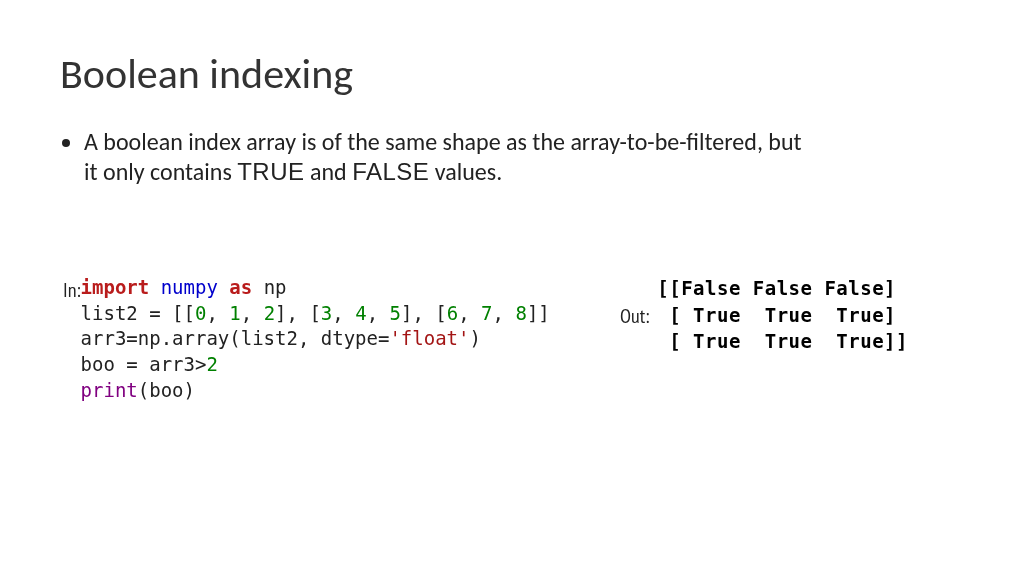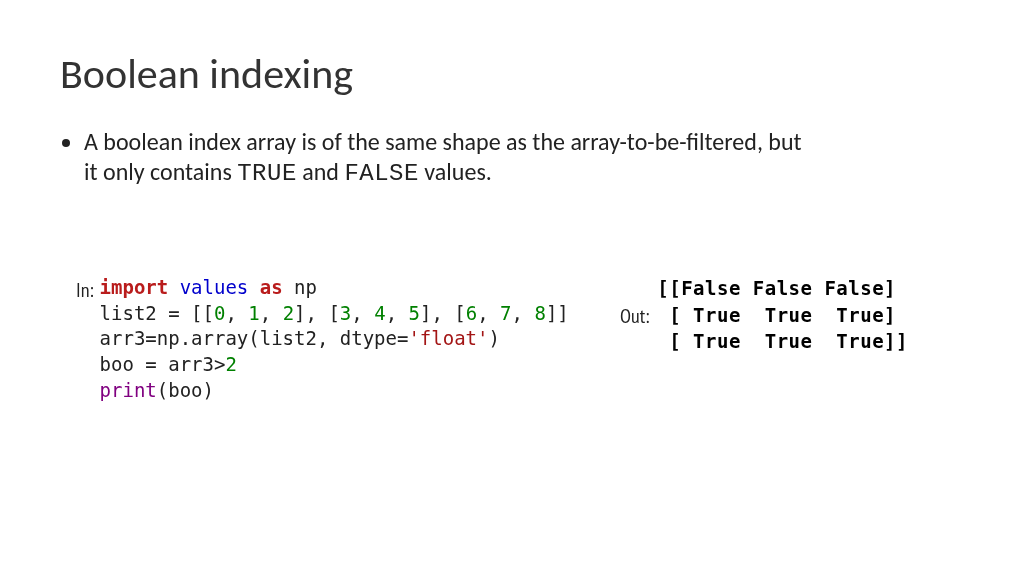--- a/index.html
+++ b/index.html
@@ -28,32 +28,31 @@
     font-size: 24px;
     line-height: 1.25;
     margin: 0;
     padding-left: 24px;
     color: #222;
   }
   .bullets li {
     margin-bottom: 8px;
   }
   .tf {
-    font-family: Liberation Mono, monospace;
+    font-family: Liberation Sans, sans-serif;
     font-stretch: condensed;
     letter-spacing: 0.5px;
     text-align: center;
   }
   .codewrap {
     position: absolute;
-    left: 76px;
+    left: 63px;
     top: 275px;
     display: flex;
     align-items: flex-start;
-    gap: 6px;
   }
   .io-label {
     font-family: "Agency FB", "PT Sans Narrow", "Yanone Kaffeesatz", sans-serif;
     font-stretch: condensed;
     font-size: 20px;
     color: #222;
     padding-top: 2px;
   }
   pre.code {
     font-family: "Consolas", "Menlo", monospace;
@@ -96,21 +95,21 @@
   <h1 class="title">Boolean indexing</h1>
 
   <ul class="bullets">
     <li>
       <span>A boolean index array is of the same shape as the array-to-be-filtered, but it only contains </span><span class="tf">TRUE</span><span> and </span><span class="tf">FALSE</span><span> values.</span>
     </li>
   </ul>
 
   <div class="codewrap">
     <div class="io-label">In:</div>
-    <pre class="code"><span class="kw">import</span> <span class="nm">values</span> <span class="kw">as</span> <span>np</span>
+    <pre class="code"><span class="kw">import</span> <span class="nm">numpy</span> <span class="kw">as</span> <span>np</span>
 <span>list2 = [[</span><span class="num">0</span><span>, </span><span class="num">1</span><span>, </span><span class="num">2</span><span>], [</span><span class="num">3</span><span>, </span><span class="num">4</span><span>, </span><span class="num">5</span><span>], [</span><span class="num">6</span><span>, </span><span class="num">7</span><span>, </span><span class="num">8</span><span>]]</span>
 <span>arr3=np.array(list2, dtype=</span><span class="str">'float'</span><span>)</span>
 <span>boo = arr3&gt;</span><span class="num">2</span>
 <span class="pr">print</span><span>(boo)</span></pre>
   </div>
 
   <div class="outwrap">
     <div class="io-label">Out:</div>
     <pre class="out"><span>[[False False False]</span>
 <span> [ True  True  True]</span>

